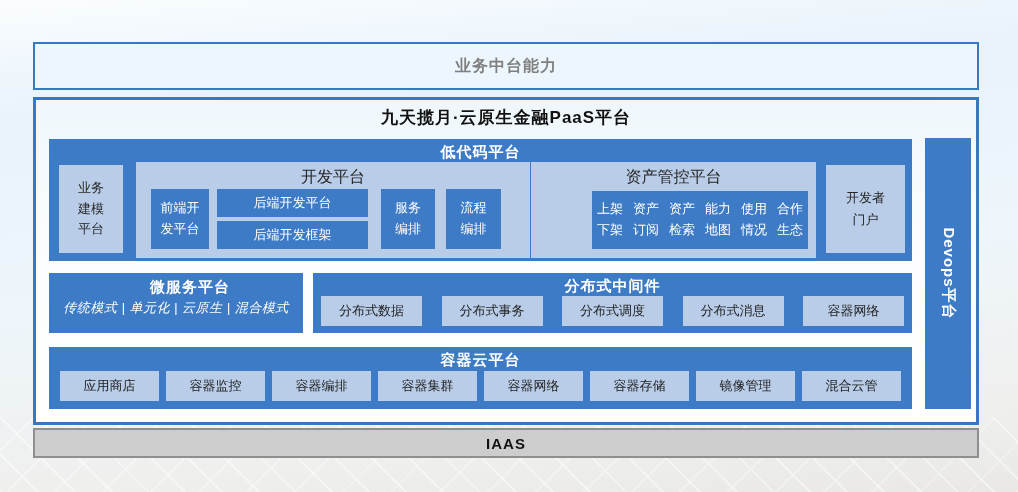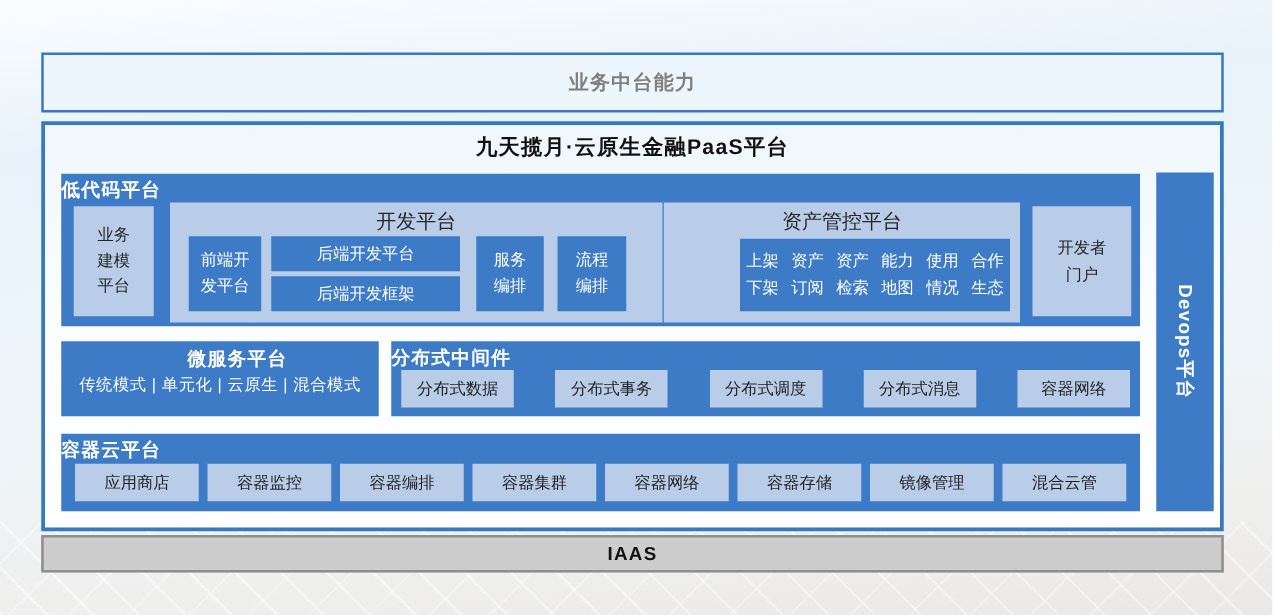--- a/index.html
+++ b/index.html
@@ -33,21 +33,21 @@
   .main-title {
     position:absolute; left:0; top:6px; width:100%;
     text-align:center; font-size:17px; font-weight:bold; color:#111; letter-spacing:1px;
   }
 
   .blue  { background:#3e7bc7; }
   .light { background:#b9cde8; }
 
   .block { position:absolute; }
   .block-title {
-    width:100%; color:#fff; font-weight:bold; font-size:15px;
+    width:100%; text-align:center; color:#fff; font-weight:bold; font-size:15px;
     padding-top:4px; letter-spacing:1px;
   }
   .pre { white-space:pre-line; }
 
   
   .lowcode { left:13px; top:39px; width:863px; height:122px; }
   .biz-model {
     position:absolute; left:10px; top:26px; width:64px; height:88px;
     display:flex; align-items:center; justify-content:center;
     font-size:13px; color:#262626; line-height:1.6; text-align:center;
@@ -76,33 +76,33 @@
   }
   .dev-portal {
     position:absolute; left:777px; top:26px; width:79px; height:88px;
     display:flex; align-items:center; justify-content:center;
     font-size:13px; color:#262626; line-height:1.7; text-align:center;
   }
 
   
   .micro { left:13px; top:173px; width:254px; height:60px; text-align:center; color:#fff; }
   .micro .block-title { padding-top:5px;padding-left:28px; }
-  .micro-sub { font-size:13px; margin-top:2px; letter-spacing:0.5px; }
+  .micro-sub { font-size:13px; margin-top:2px; letter-spacing:0.5px;font-style:italic; }
 
   
   .middleware { left:277px; top:173px; width:599px; height:60px; }
   .mid-row {
     position:absolute; top:23px; left:0; width:100%; padding:0 8px;
     display:flex; justify-content:space-between;
   }
   .lt-item {
     background:#b9cde8; color:#1f1f1f; font-size:13px; height:30px;
     display:flex; align-items:center; justify-content:center;
   }
-  .mid-row .lt-item { width:90px; }
+  .mid-row .lt-item { width:101px; }
 
   
   .containerb { left:13px; top:247px; width:863px; height:62px; }
   .cont-row {
     position:absolute; top:24px; left:0; width:100%; padding:0 11px;
     display:flex; justify-content:space-between;
   }
   .cont-row .lt-item { width:99px; }
 
   

